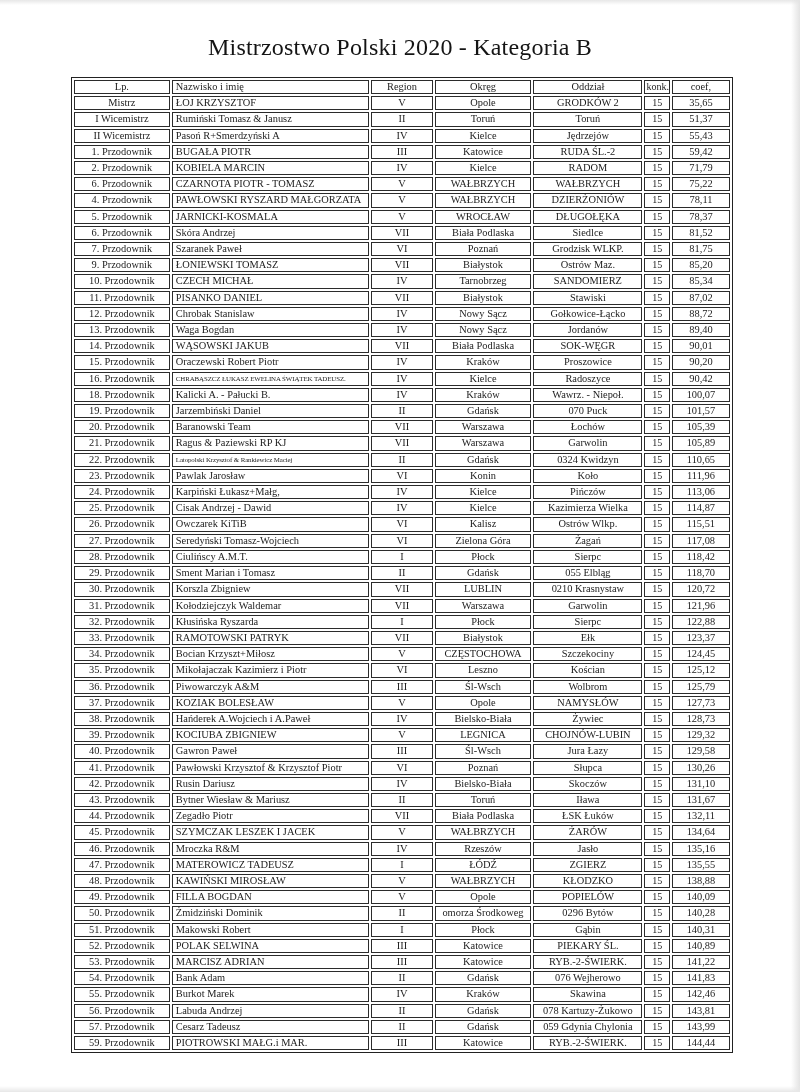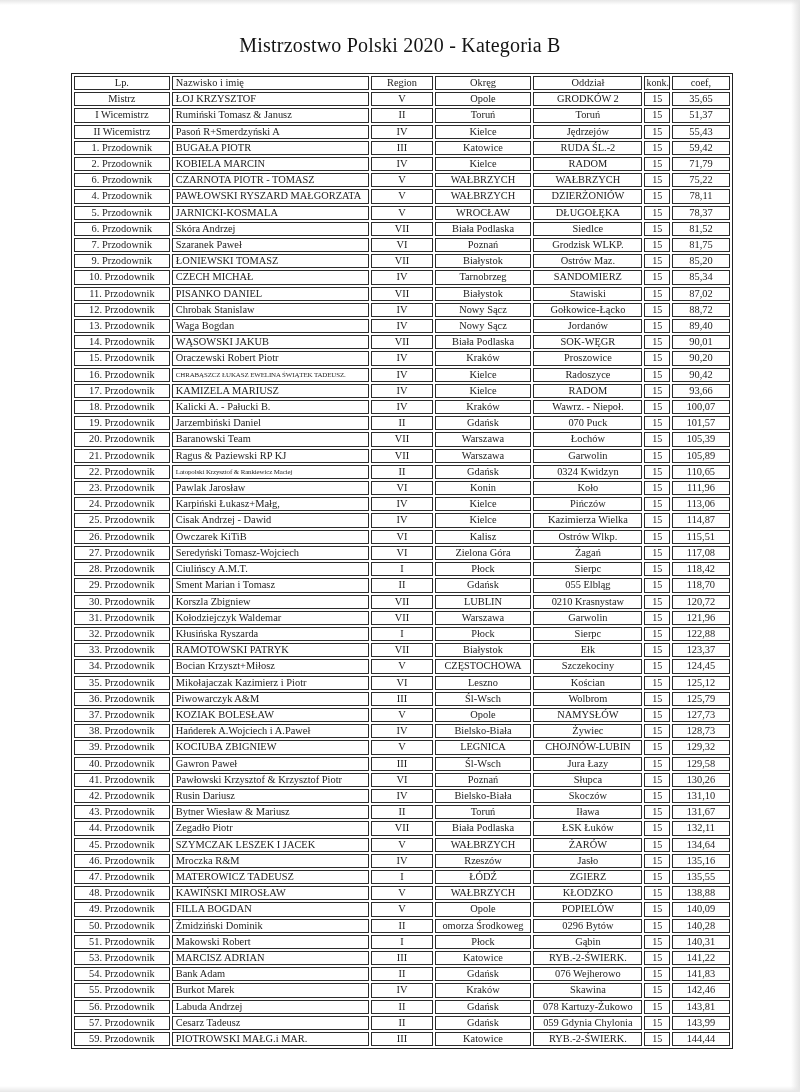--- a/index.html
+++ b/index.html
@@ -19,21 +19,21 @@
   .scan-edge-top { position:absolute; left:0; top:0; width:100%; height:5px;
     background: linear-gradient(to bottom, #e7e7e7, rgba(255,255,255,0)); }
   .scan-edge-right { position:absolute; right:0; top:0; width:9px; height:100%;
     background: linear-gradient(to right, rgba(255,255,255,0), #e3e3e3); }
   .scan-edge-bottom { position:absolute; left:0; bottom:0; width:100%; height:6px;
     background: linear-gradient(to top, #e7e7e7, rgba(255,255,255,0)); }
 
   .doc-title {
     margin-top: 34px;
     text-align: center;
-    font-size: 20px;
+    font-size: 24px;
     font-weight: 400;
     letter-spacing: 0.2px;
     color: #141414;
   }
   table.results {
     margin: 16px 0 0 71px;
     width: 660px;
     table-layout: fixed;
     border-collapse: separate;
     border-spacing: 2px;
@@ -251,29 +251,20 @@
         <tr>
           <td class="c0">16. Przodownik</td>
           <td class="c1 tiny">CHRABĄSZCZ ŁUKASZ EWELINA ŚWIĄTEK TADEUSZ.</td>
           <td class="c2">IV</td>
           <td class="c3">Kielce</td>
           <td class="c4">Radoszyce</td>
           <td class="c5">15</td>
           <td class="c6">90,42</td>
         </tr>
         <tr>
-          <td class="c0">17. Przodownik</td>
-          <td class="c1">KAMIZELA MARIUSZ</td>
-          <td class="c2">IV</td>
-          <td class="c3">Kielce</td>
-          <td class="c4">RADOM</td>
-          <td class="c5">15</td>
-          <td class="c6">93,66</td>
-        </tr>
-        <tr>
           <td class="c0">18. Przodownik</td>
           <td class="c1">Kalicki A. - Pałucki B.</td>
           <td class="c2">IV</td>
           <td class="c3">Kraków</td>
           <td class="c4">Wawrz. - Niepoł.</td>
           <td class="c5">15</td>
           <td class="c6">100,07</td>
         </tr>
         <tr>
           <td class="c0">19. Przodownik</td>
@@ -566,20 +557,29 @@
         <tr>
           <td class="c0">51. Przodownik</td>
           <td class="c1">Makowski Robert</td>
           <td class="c2">I</td>
           <td class="c3">Płock</td>
           <td class="c4">Gąbin</td>
           <td class="c5">15</td>
           <td class="c6">140,31</td>
         </tr>
         <tr>
+          <td class="c0">52. Przodownik</td>
+          <td class="c1">POLAK SELWINA</td>
+          <td class="c2">III</td>
+          <td class="c3">Katowice</td>
+          <td class="c4">PIEKARY ŚL.</td>
+          <td class="c5">15</td>
+          <td class="c6">140,89</td>
+        </tr>
+        <tr>
           <td class="c0">53. Przodownik</td>
           <td class="c1">MARCISZ ADRIAN</td>
           <td class="c2">III</td>
           <td class="c3">Katowice</td>
           <td class="c4">RYB.-2-ŚWIERK.</td>
           <td class="c5">15</td>
           <td class="c6">141,22</td>
         </tr>
         <tr>
           <td class="c0">54. Przodownik</td>

